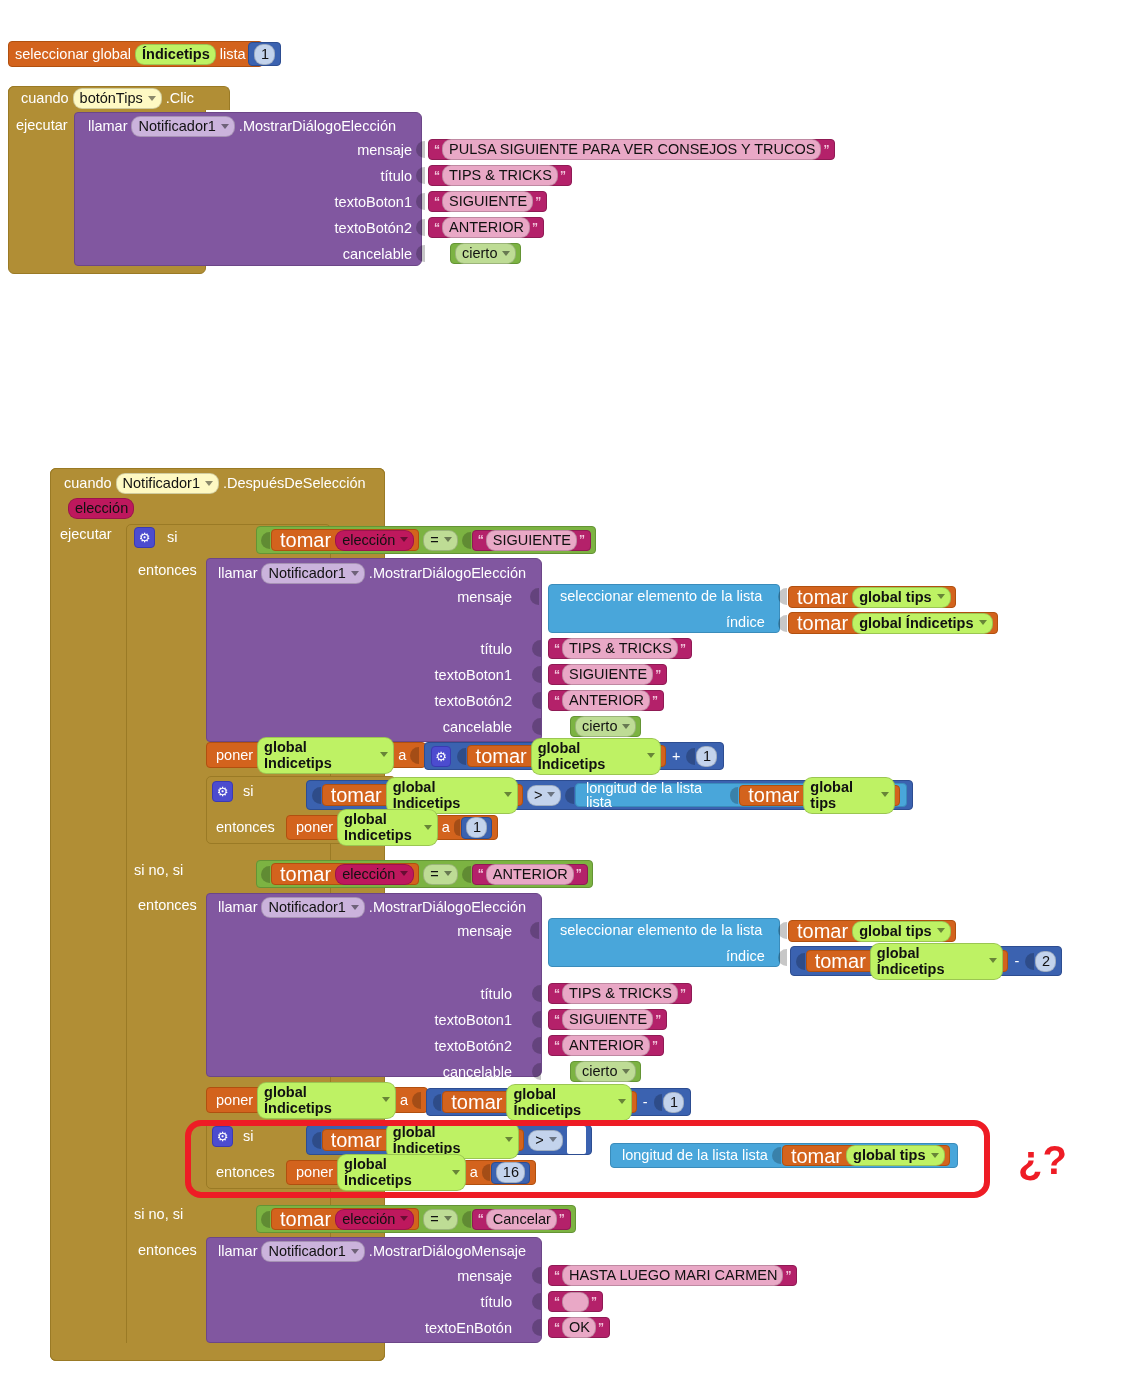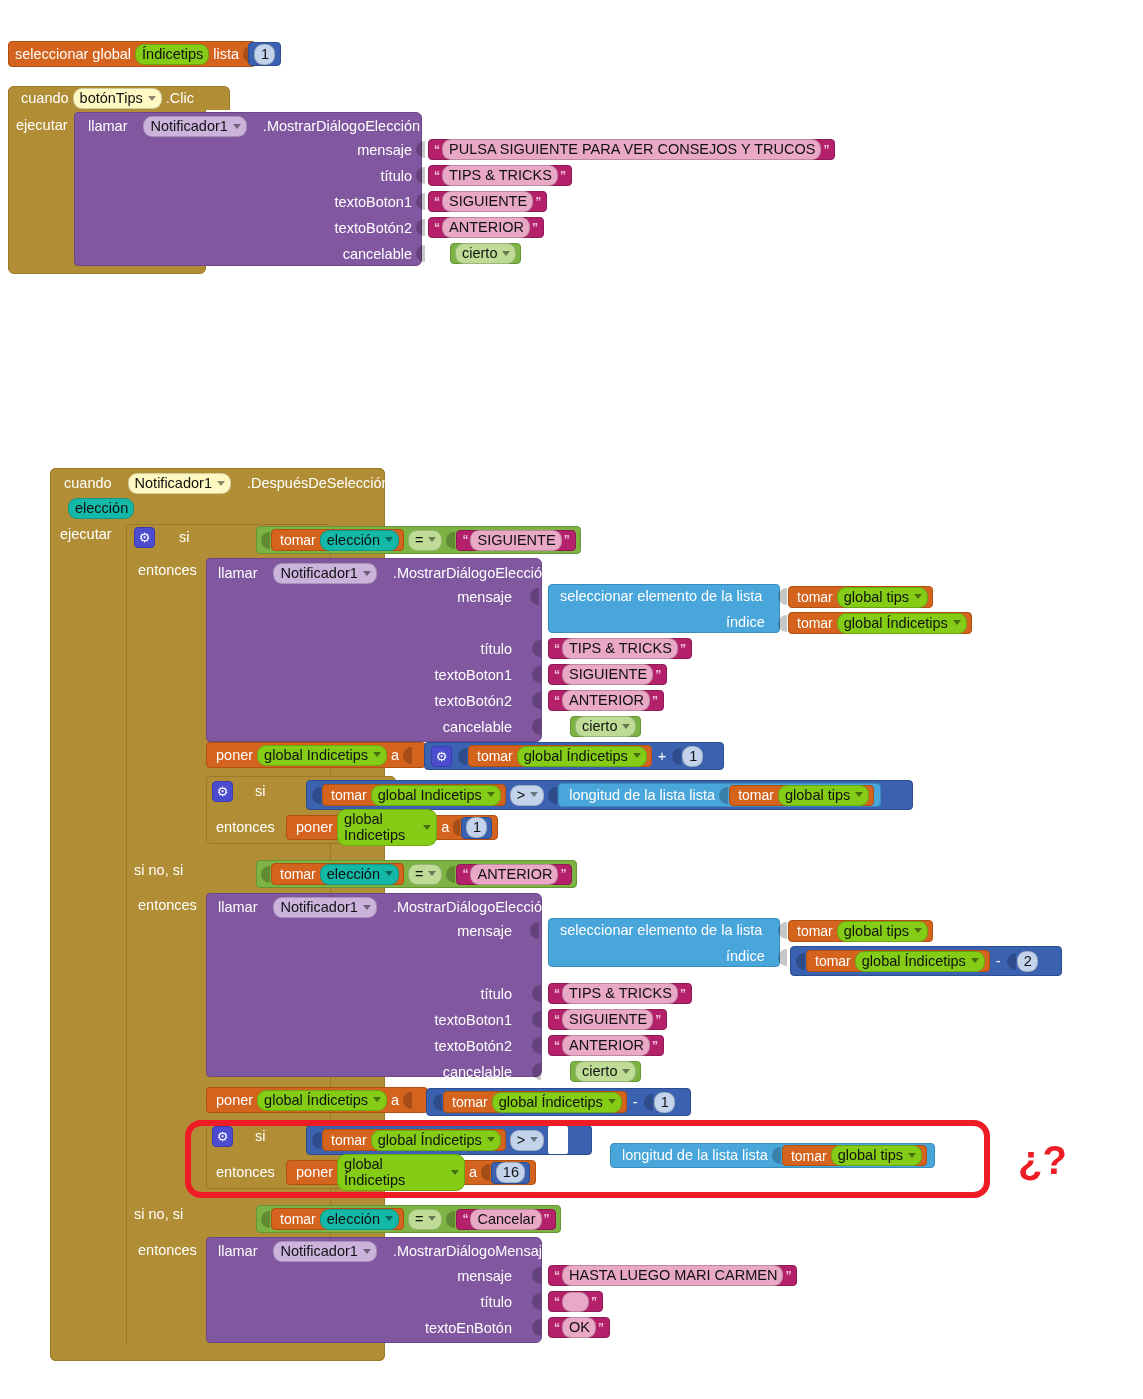--- a/index.html
+++ b/index.html
@@ -5,52 +5,52 @@
   html,body{margin:0;padding:0;background:#ffffff;}
   body{
     width:1143px;height:1399px;position:relative;overflow:hidden;
     font-family:"Liberation Sans","DejaVu Sans",sans-serif;
     -webkit-font-smoothing:antialiased;
   }
   .abs{position:absolute;}
 
   
   .blk{position:absolute;box-sizing:border-box;border-radius:4px;}
-  .row{display:flex;align-items:center;white-space:nowrap;gap:12px;}
+  .row{display:flex;align-items:center;white-space:nowrap;}
 
   
   .c-event   {background:#B18E35;border:1px solid #9a7a25;}     
   .c-ctrl    {background:#B18E35;border:1px solid #9a7a25;}
   .c-method  {background:#8157A0;border:1px solid #6c4688;}     
   .c-text    {background:#B4216A;border:1px solid #8f1a54;}     
   .c-var     {background:#D3631D;border:1px solid #b1500f;}     
   .c-varset  {background:#D3631D;border:1px solid #b1500f;}
   .c-math    {background:#3B62B0;border:1px solid #2d4d91;}     
   .c-list    {background:#49A6DA;border:1px solid #3a8cbb;}     
   .c-logic   {background:#7CB342;border:1px solid #649435;margin-left:24px;}
 
   
   .lbl{color:#ffffff;font-size:14.5px;line-height:1;padding:0 4px;}
-  .lbl.sm{font-size:14px;text-align:center;}
+  .lbl.sm{font-size:20px;text-align:center;}
   .plabel{color:#fff;font-size:14.5px;text-align:right;}
 
   
   .field{
     display:inline-flex;align-items:center;gap:5px;
     background:#F3C5A3;color:#111;border-radius:9px;
     padding:1px 5px 2px 6px;font-size:14.5px;line-height:16px;
     border:1px solid rgba(0,0,0,.18);
   }
   .field.lilac{background:#CBB3DC;}
   .field.tan{background:#fef9c3;}
-  .field.salmon{background:#14b8a6;}
+  .field.salmon{background:#be185d;}
   .field.pinkf{background:#E9A8C6;}
   .field.greenf{background:#BEDC95;}
   .field.bluef{background:#C3D3EC;}
-  .field.plain{background:#84cc16;}
+  .field.plain{background:#bef264;font-weight:bold;}
   .caret{width:0;height:0;border-left:4px solid transparent;border-right:4px solid transparent;border-top:5px solid rgba(0,0,0,.45);}
 
   
   .q{color:#f3c8dd;font-size:12px;font-weight:bold;padding:0 2px;}
 
   
   .gear{
     width:19px;height:19px;border-radius:4px;background:#4C4CCF;
     display:inline-flex;align-items:center;justify-content:center;
     color:#fff;font-size:13px;line-height:1;border:1px solid #3a3ab3;

